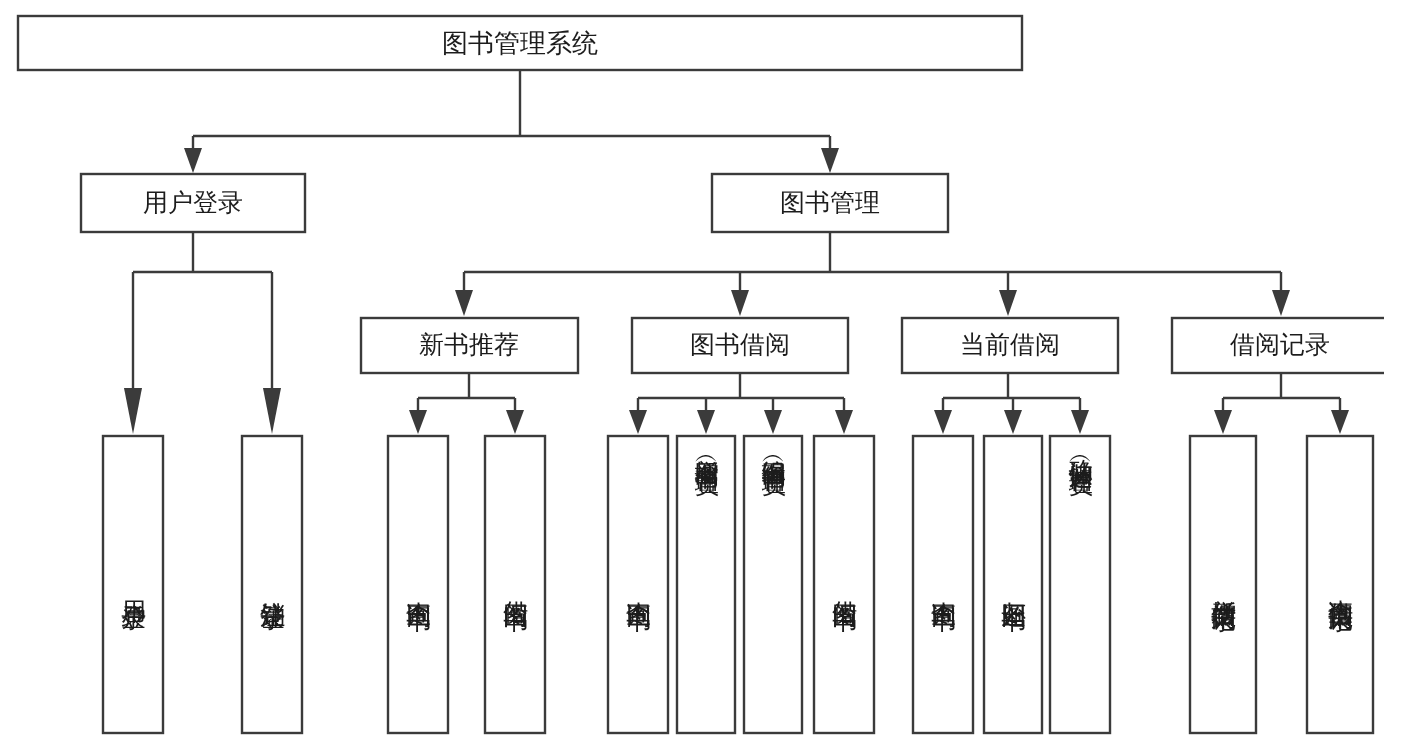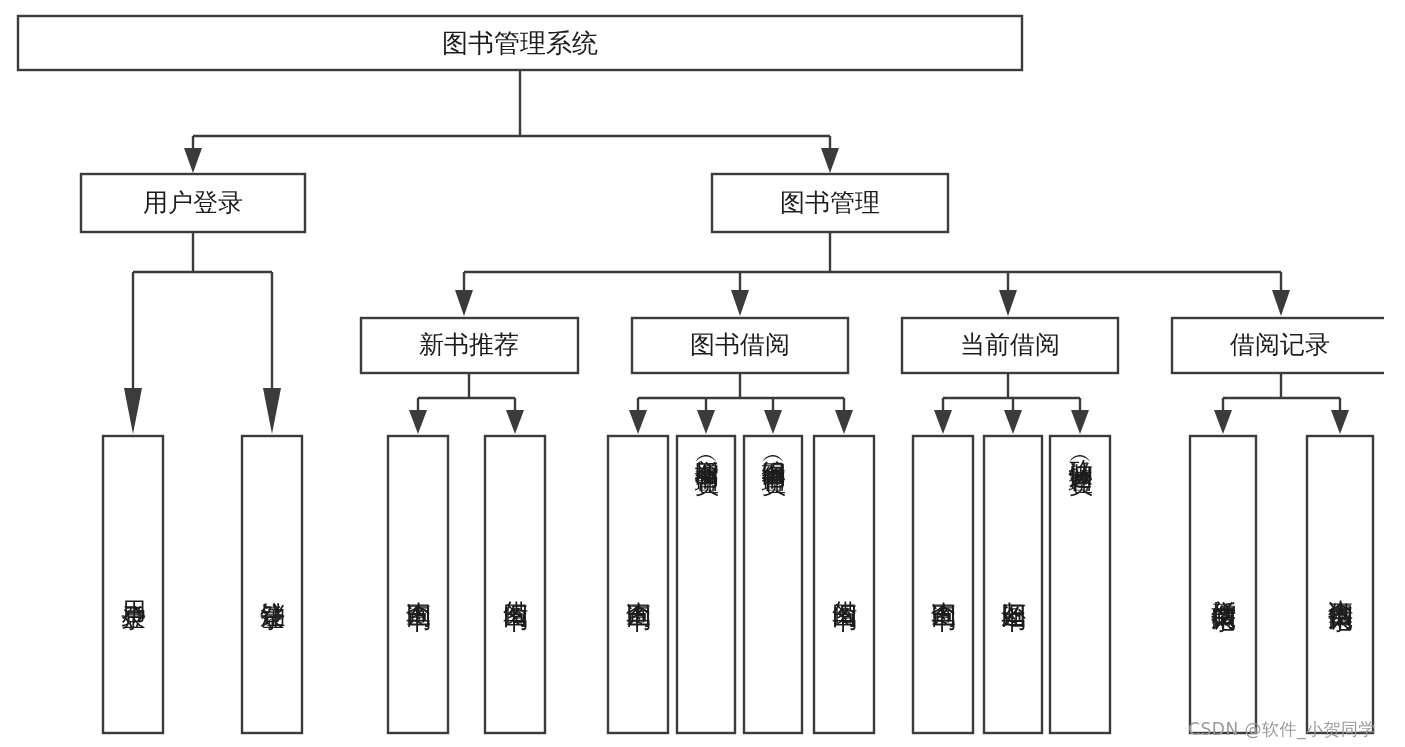--- a/index.html
+++ b/index.html
@@ -231,15 +231,14 @@
   </div>
 
   <div class="node-label-v-wrap" style="left:1190px; top:436px; width:66px; height:297px;">
     <span class="node-label-v">新增借阅记录</span>
   </div>
 
   <div class="node-label-v-wrap" style="left:1307px; top:436px; width:66px; height:297px;">
     <span class="node-label-v">查询借阅记录</span>
   </div>
 
-  <div class="watermark">CSDN @软件_小贺同学</div>
 
 </div>
 
 </body></html>

